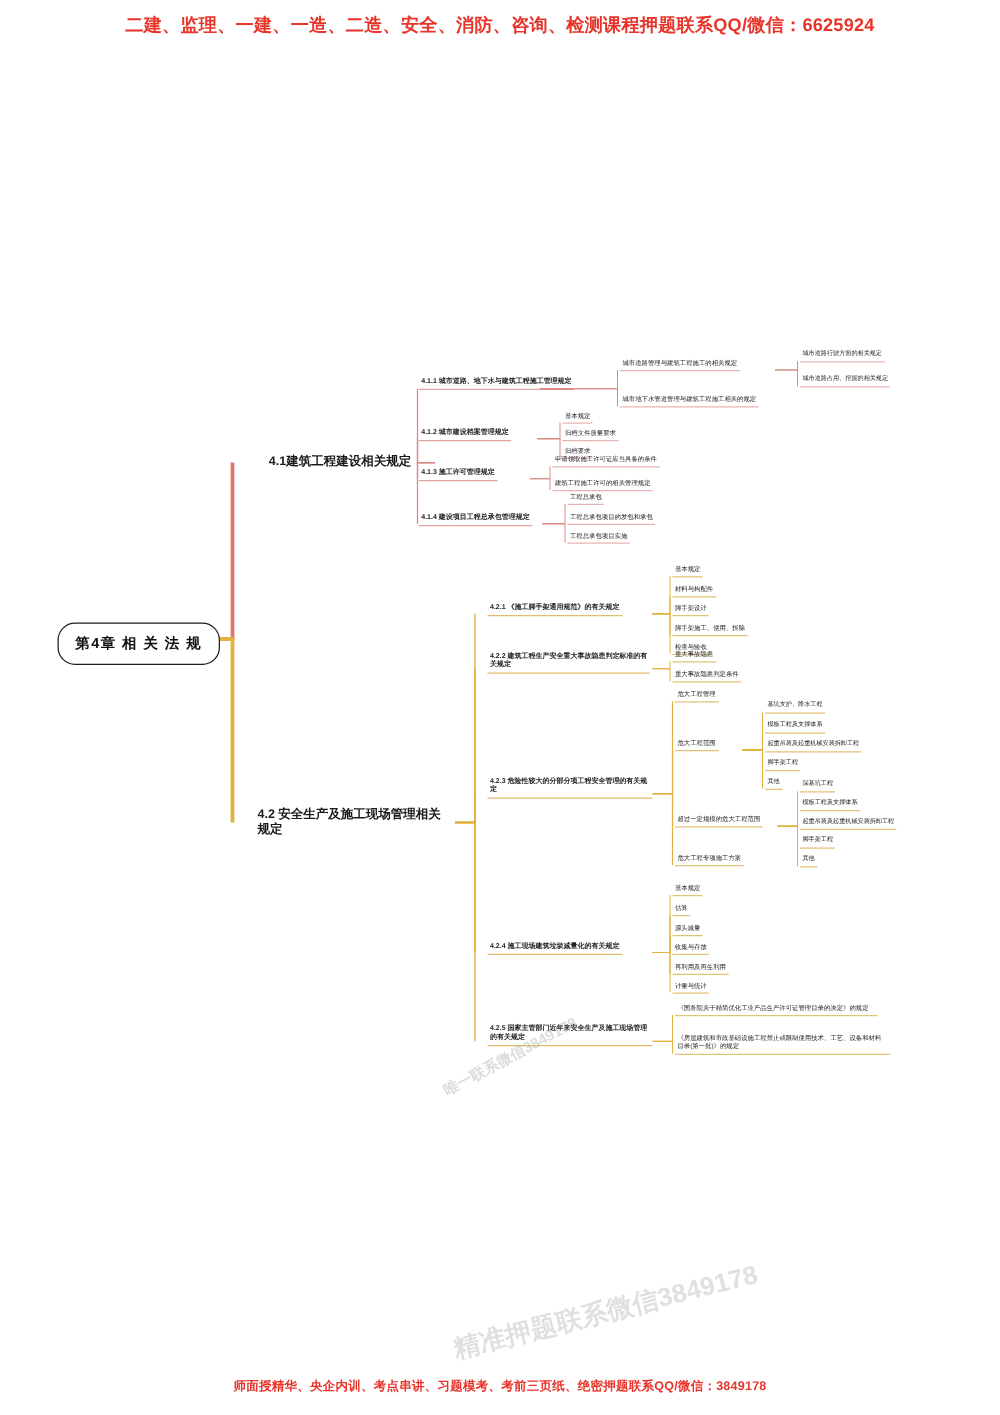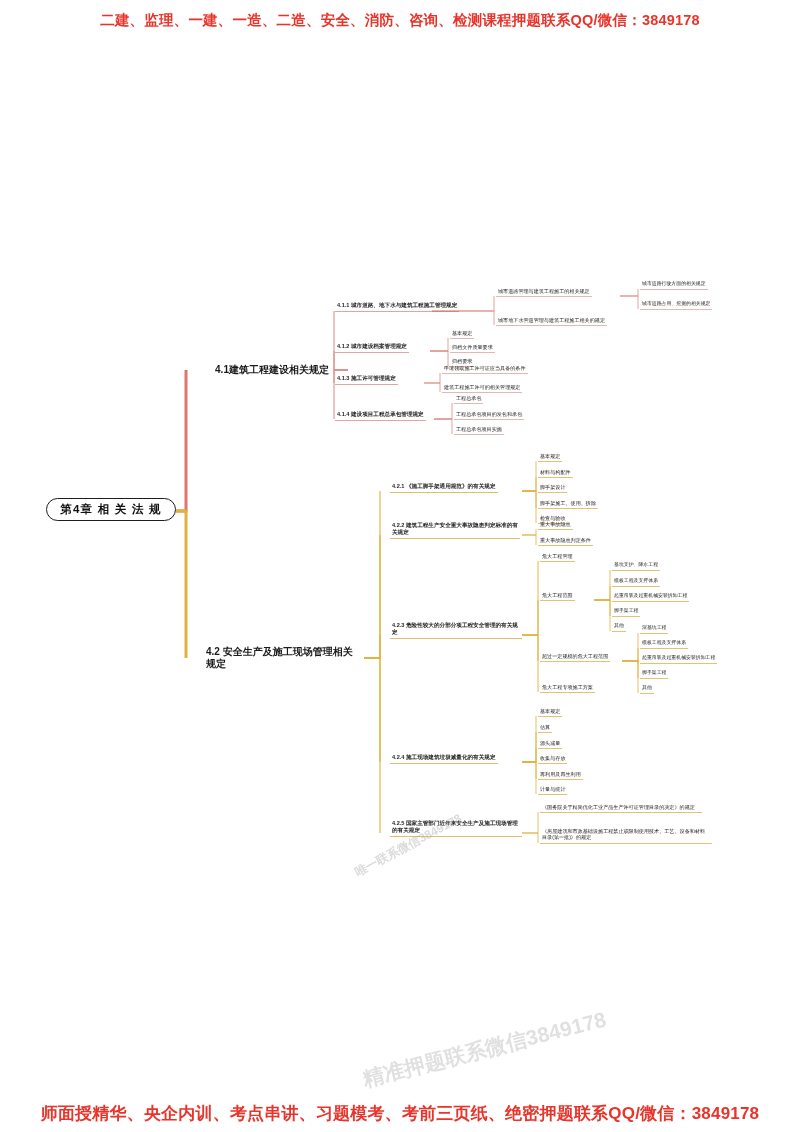--- a/index.html
+++ b/index.html
@@ -8,30 +8,30 @@
     width:800px;height:1132px;position:relative;overflow:hidden;
     font-family:"Liberation Sans","DejaVu Sans",sans-serif;
     color:#2b2b2b;
   }
   
   .banner{
     position:absolute;left:0;width:800px;text-align:center;
     color:#e8342a;font-weight:bold;white-space:nowrap;
   }
   #header-banner{top:11px;font-size:14.5px;letter-spacing:.2px;}
-  #footer-banner{top:1102px;font-size:17px;letter-spacing:.2px;}
+  #footer-banner{top:1102px;font-size:10px;letter-spacing:.2px;}
 
   
   #connectors{position:absolute;left:0;top:0;width:800px;height:1132px;pointer-events:none;}
 
   
   .node{position:absolute;box-sizing:border-box;line-height:1.25;}
 
   .root{
-    left:46px;top:498px;width:130px;height:23px;
+    left:46px;top:498px;width:130px;height:34px;
     border:1.6px solid #1d1d1d;border-radius:14px;background:#fff;
     font-size:11.5px;font-weight:bold;color:#111;
     display:flex;align-items:center;justify-content:center;
     letter-spacing:1.2px;
   }
 
   .lvl1{
     height:24px;display:flex;align-items:center;justify-content:center;
     font-size:10px;font-weight:bold;color:#1a1a1a;padding:0 10px;
   }
@@ -159,21 +159,21 @@
     <path d="M522 762 L536 762 L536 779"></path>
     <path d="M522 762 L536 762 L536 794"></path>
   </g>
 
   <g stroke="#e0b13c" stroke-width="0.8" fill="none">
     <path d="M522 833 L538 833 L538 812"></path>
     <path d="M522 833 L538 833 L538 843"></path>
   </g>
 </svg>
 
-<div class="banner" id="header-banner">二建、监理、一建、一造、二造、安全、消防、咨询、检测课程押题联系QQ/微信：3849178</div>
+<div class="banner" id="header-banner">二建、监理、一建、一造、二造、安全、消防、咨询、检测课程押题联系QQ/微信：6625924</div>
 <div class="banner" id="footer-banner">师面授精华、央企内训、考点串讲、习题模考、考前三页纸、绝密押题联系QQ/微信：3849178</div>
 
 <div class="node root" id="node-root">第4章 相 关 法 规</div>
 
 <div class="node lvl1" id="node-4-1">
   <svg class="hexbg" viewBox="0 0 152 24" preserveAspectRatio="none">
     <polygon points="10,0 142,0 152,12 142,24 10,24 0,12" fill="#fdeeee" stroke="#e0756d" stroke-width="1"></polygon>
   </svg>
   <span>4.1建筑工程建设相关规定</span>
 </div>

